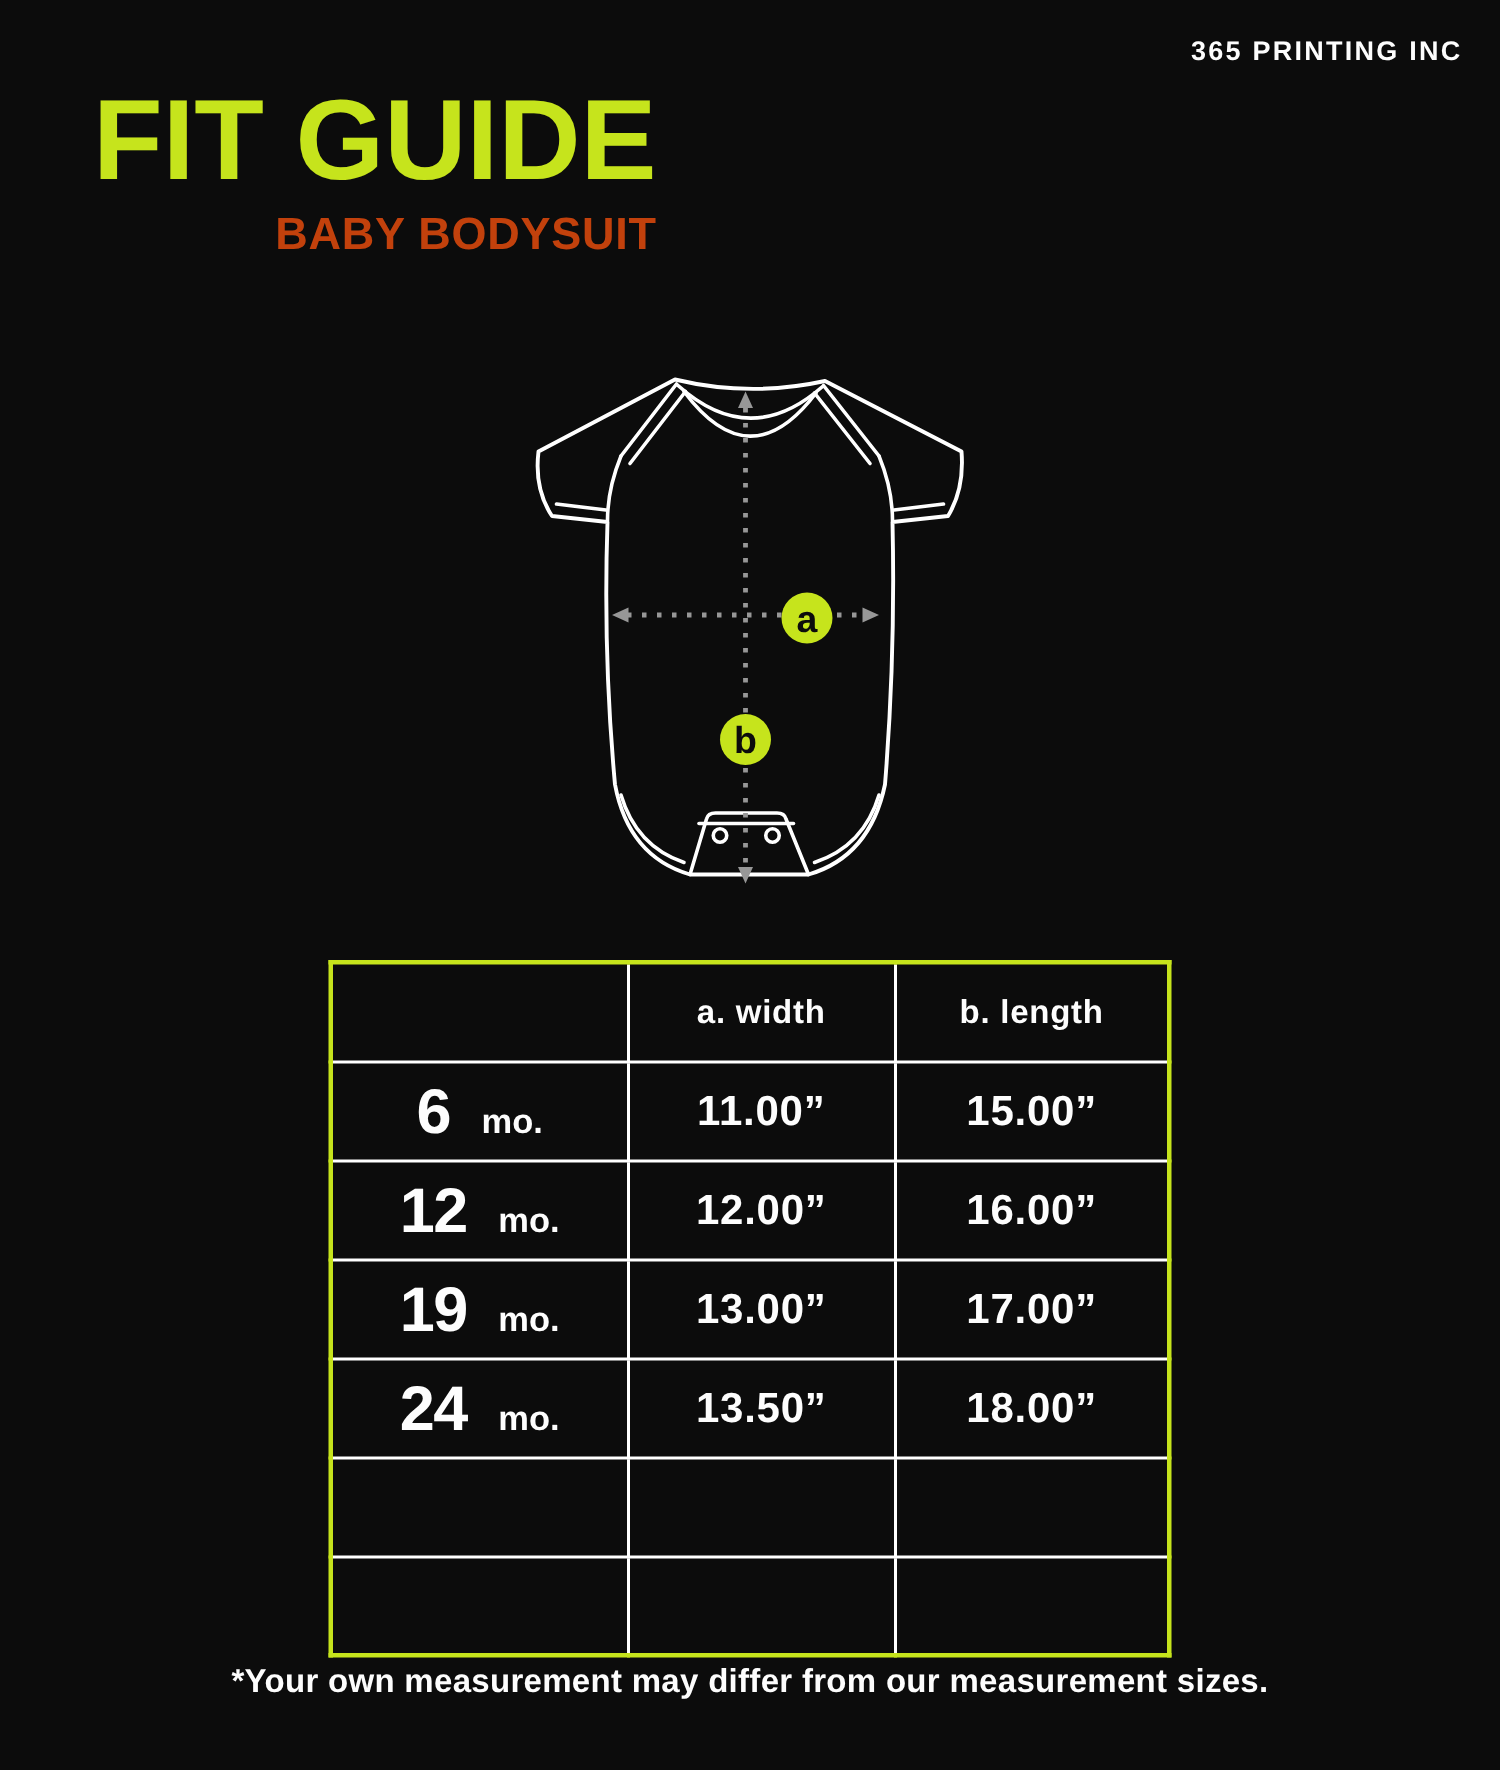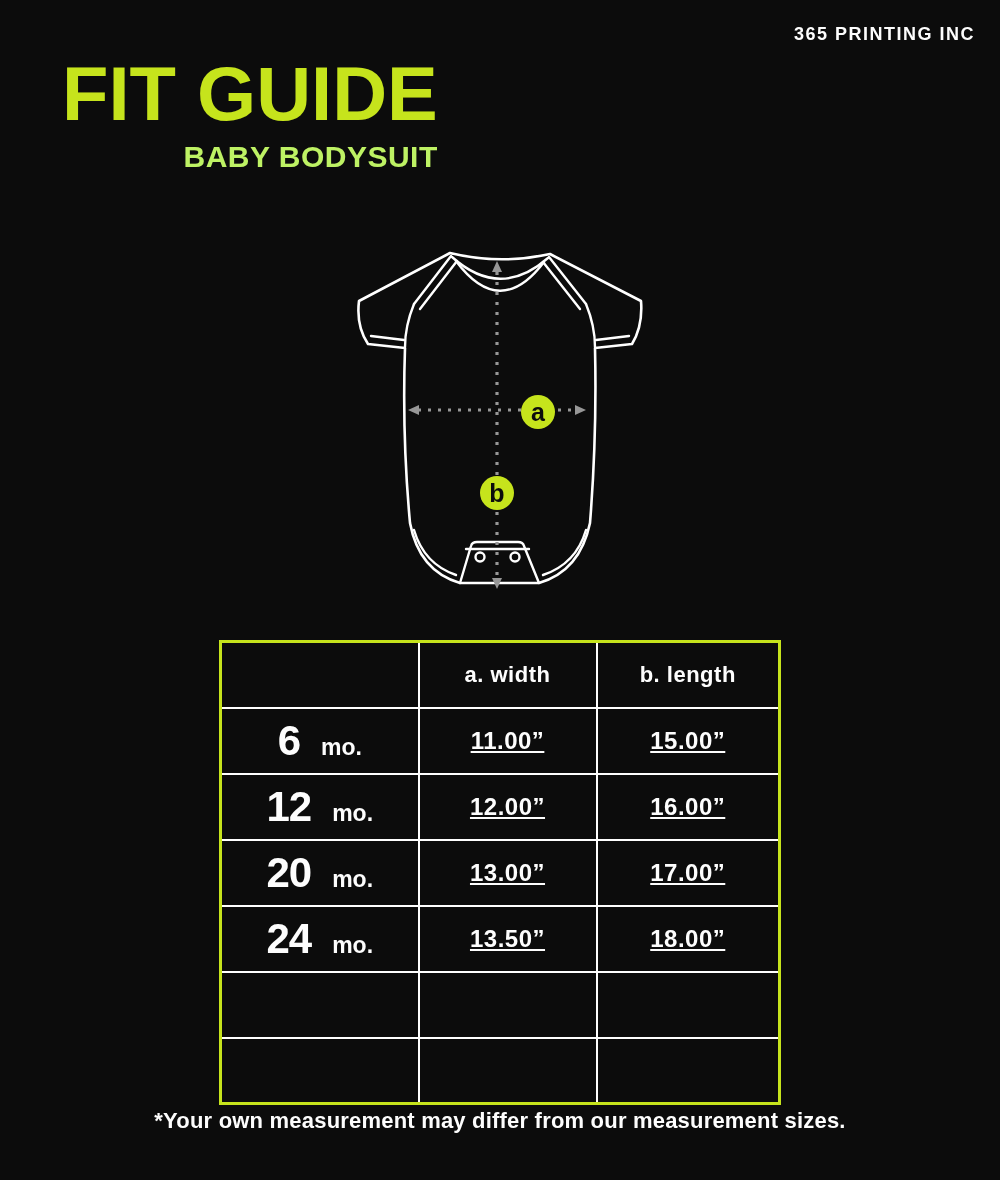--- a/index.html
+++ b/index.html
@@ -28,21 +28,21 @@
   }
 
   
   .title-block{position:absolute;left:62px;top:56px;}
   .page-title{
     margin:0;font-size:76px;line-height:1;
     color:var(--accent);letter-spacing:0px;white-space:nowrap;
   }
   .page-subtitle{
     text-align:right;font-size:30px;letter-spacing:0.5px;
-    margin-top:8px;color:#bef264;
+    margin-top:8px;color:#c2410c;
   }
 
   
   .diagram{position:absolute;left:330px;top:240px;}
   .outline{fill:var(--bg);stroke:var(--line);stroke-width:2.6;stroke-linejoin:round;stroke-linecap:round;}
   .detail{fill:none;stroke:var(--line);stroke-width:2.4;stroke-linejoin:round;stroke-linecap:round;}
   .snap{fill:var(--bg);stroke:var(--line);stroke-width:2.4;}
   .dotted{stroke:var(--measure);stroke-width:3.2;stroke-dasharray:3 7;fill:none;}
   .arrow{fill:var(--measure);stroke:none;}
   .marker-circle{fill:var(--accent);stroke:none;}
@@ -59,21 +59,21 @@
   }
   .size-table tr{height:66px;}
   .size-table th,.size-table td{
     border:2px solid var(--line);
     text-align:center;vertical-align:middle;padding:0;
     color:#fdfdfd;
   }
   .size-table th{font-size:22px;letter-spacing:0.5px;margin-left:34px;}
   .size-num{font-size:42px;letter-spacing:-1px;}
   .size-unit{font-size:23px;margin-left:21px;}
-  .measure-value{font-size:24px;letter-spacing:0.5px;text-decoration:underline;}
+  .measure-value{font-size:28px;letter-spacing:0.5px;}
 
   
   .footnote{
     position:absolute;top:1108px;left:0;width:100%;
     text-align:center;font-size:22px;letter-spacing:0.2px;
     color:#fdfdfd;
   }
 </style>
 </head>
 <body>
@@ -173,21 +173,21 @@
       </tr>
       <tr>
         <td>
           <span class="size-num">12</span><span class="size-unit">mo.</span>
         </td>
         <td><span class="measure-value">12.00”</span></td>
         <td><span class="measure-value">16.00”</span></td>
       </tr>
       <tr>
         <td>
-          <span class="size-num">20</span><span class="size-unit">mo.</span>
+          <span class="size-num">19</span><span class="size-unit">mo.</span>
         </td>
         <td><span class="measure-value">13.00”</span></td>
         <td><span class="measure-value">17.00”</span></td>
       </tr>
       <tr>
         <td>
           <span class="size-num">24</span><span class="size-unit">mo.</span>
         </td>
         <td><span class="measure-value">13.50”</span></td>
         <td><span class="measure-value">18.00”</span></td>

